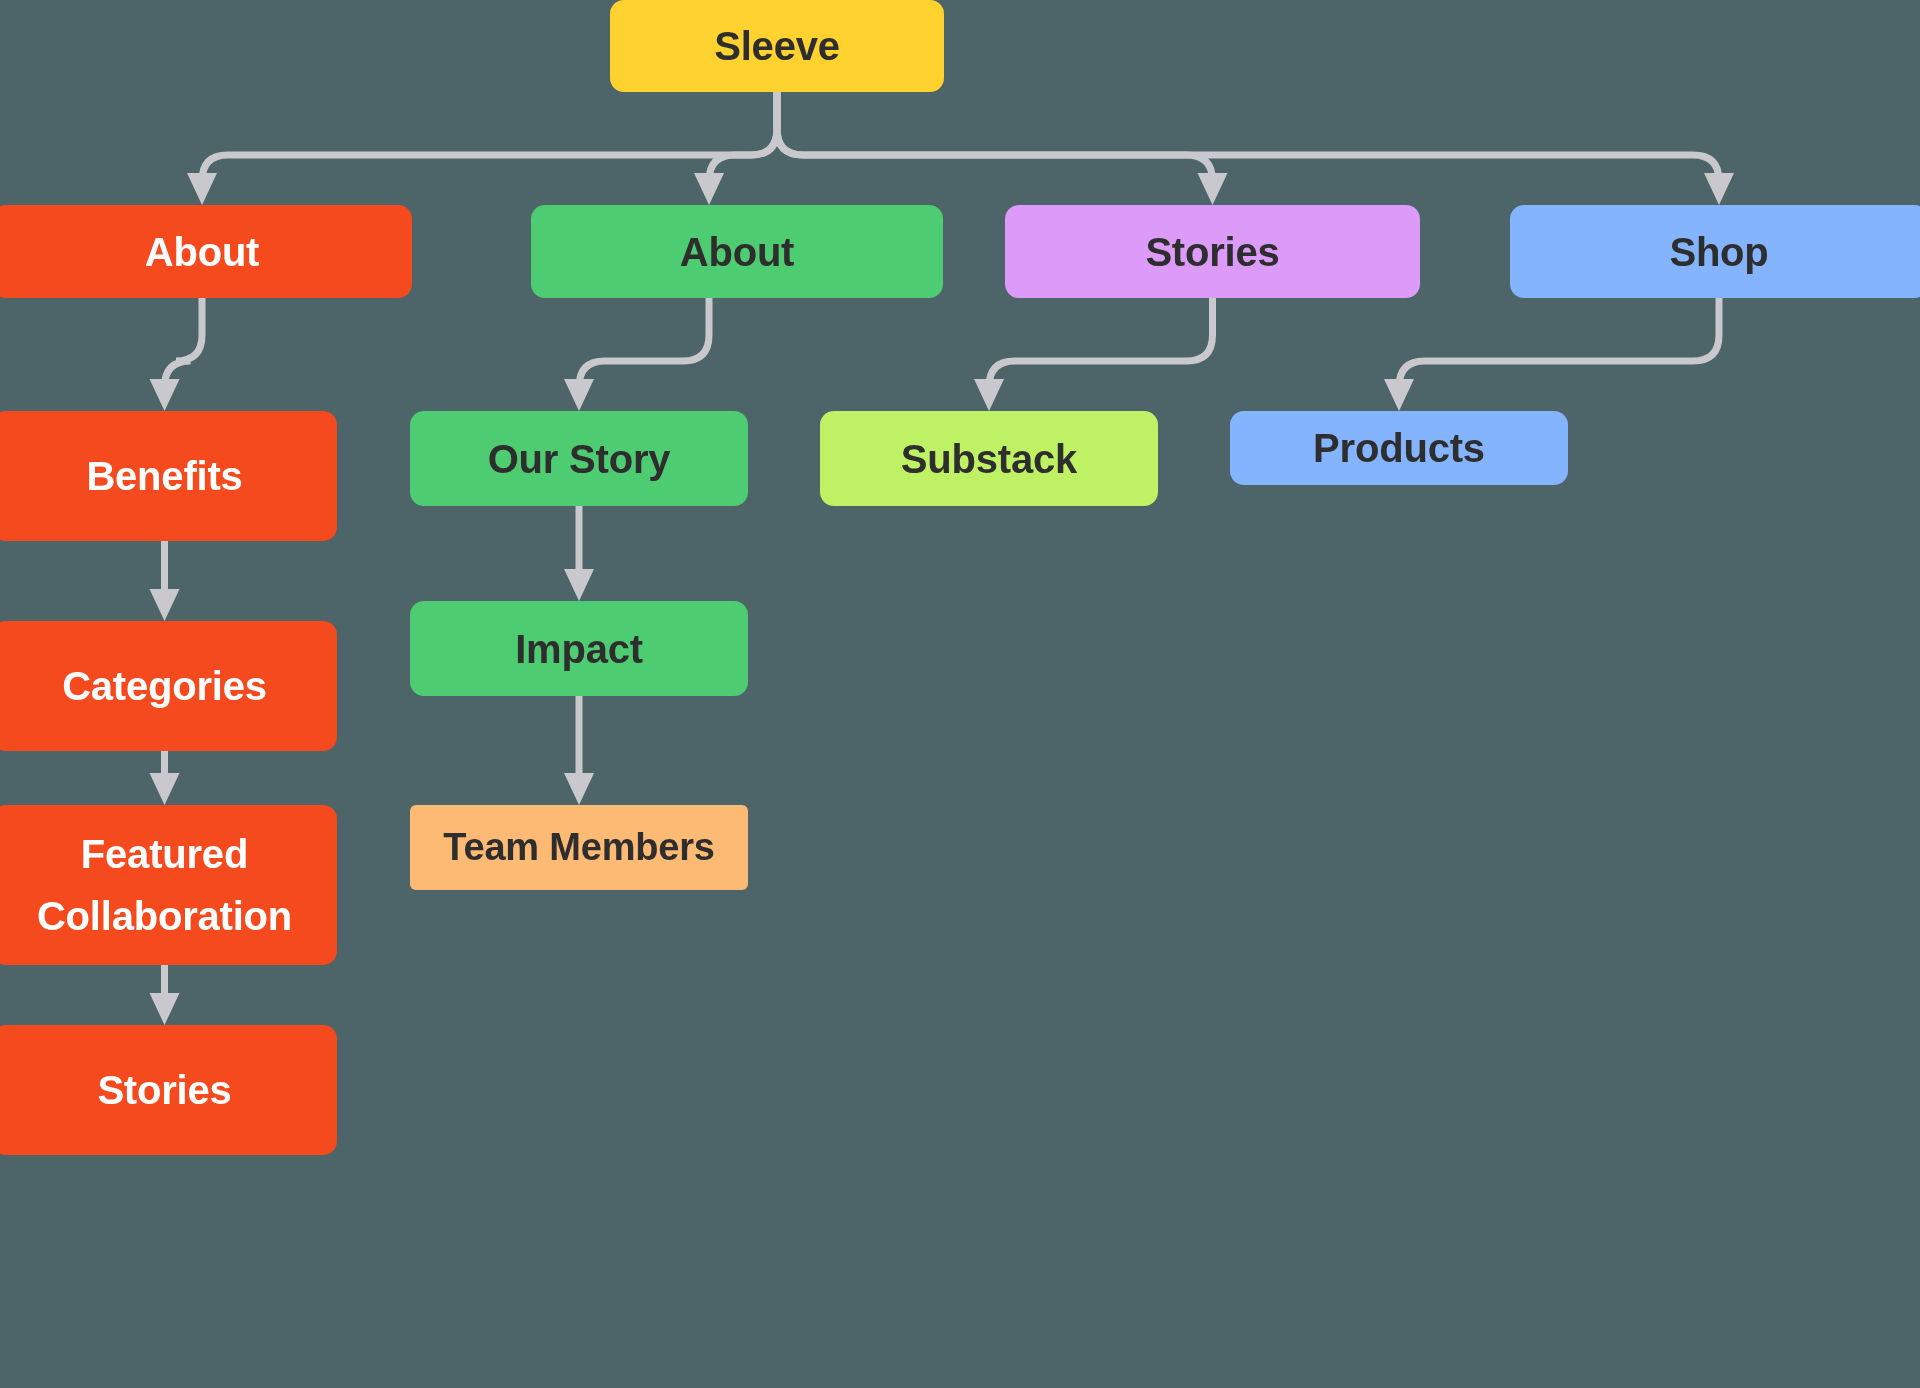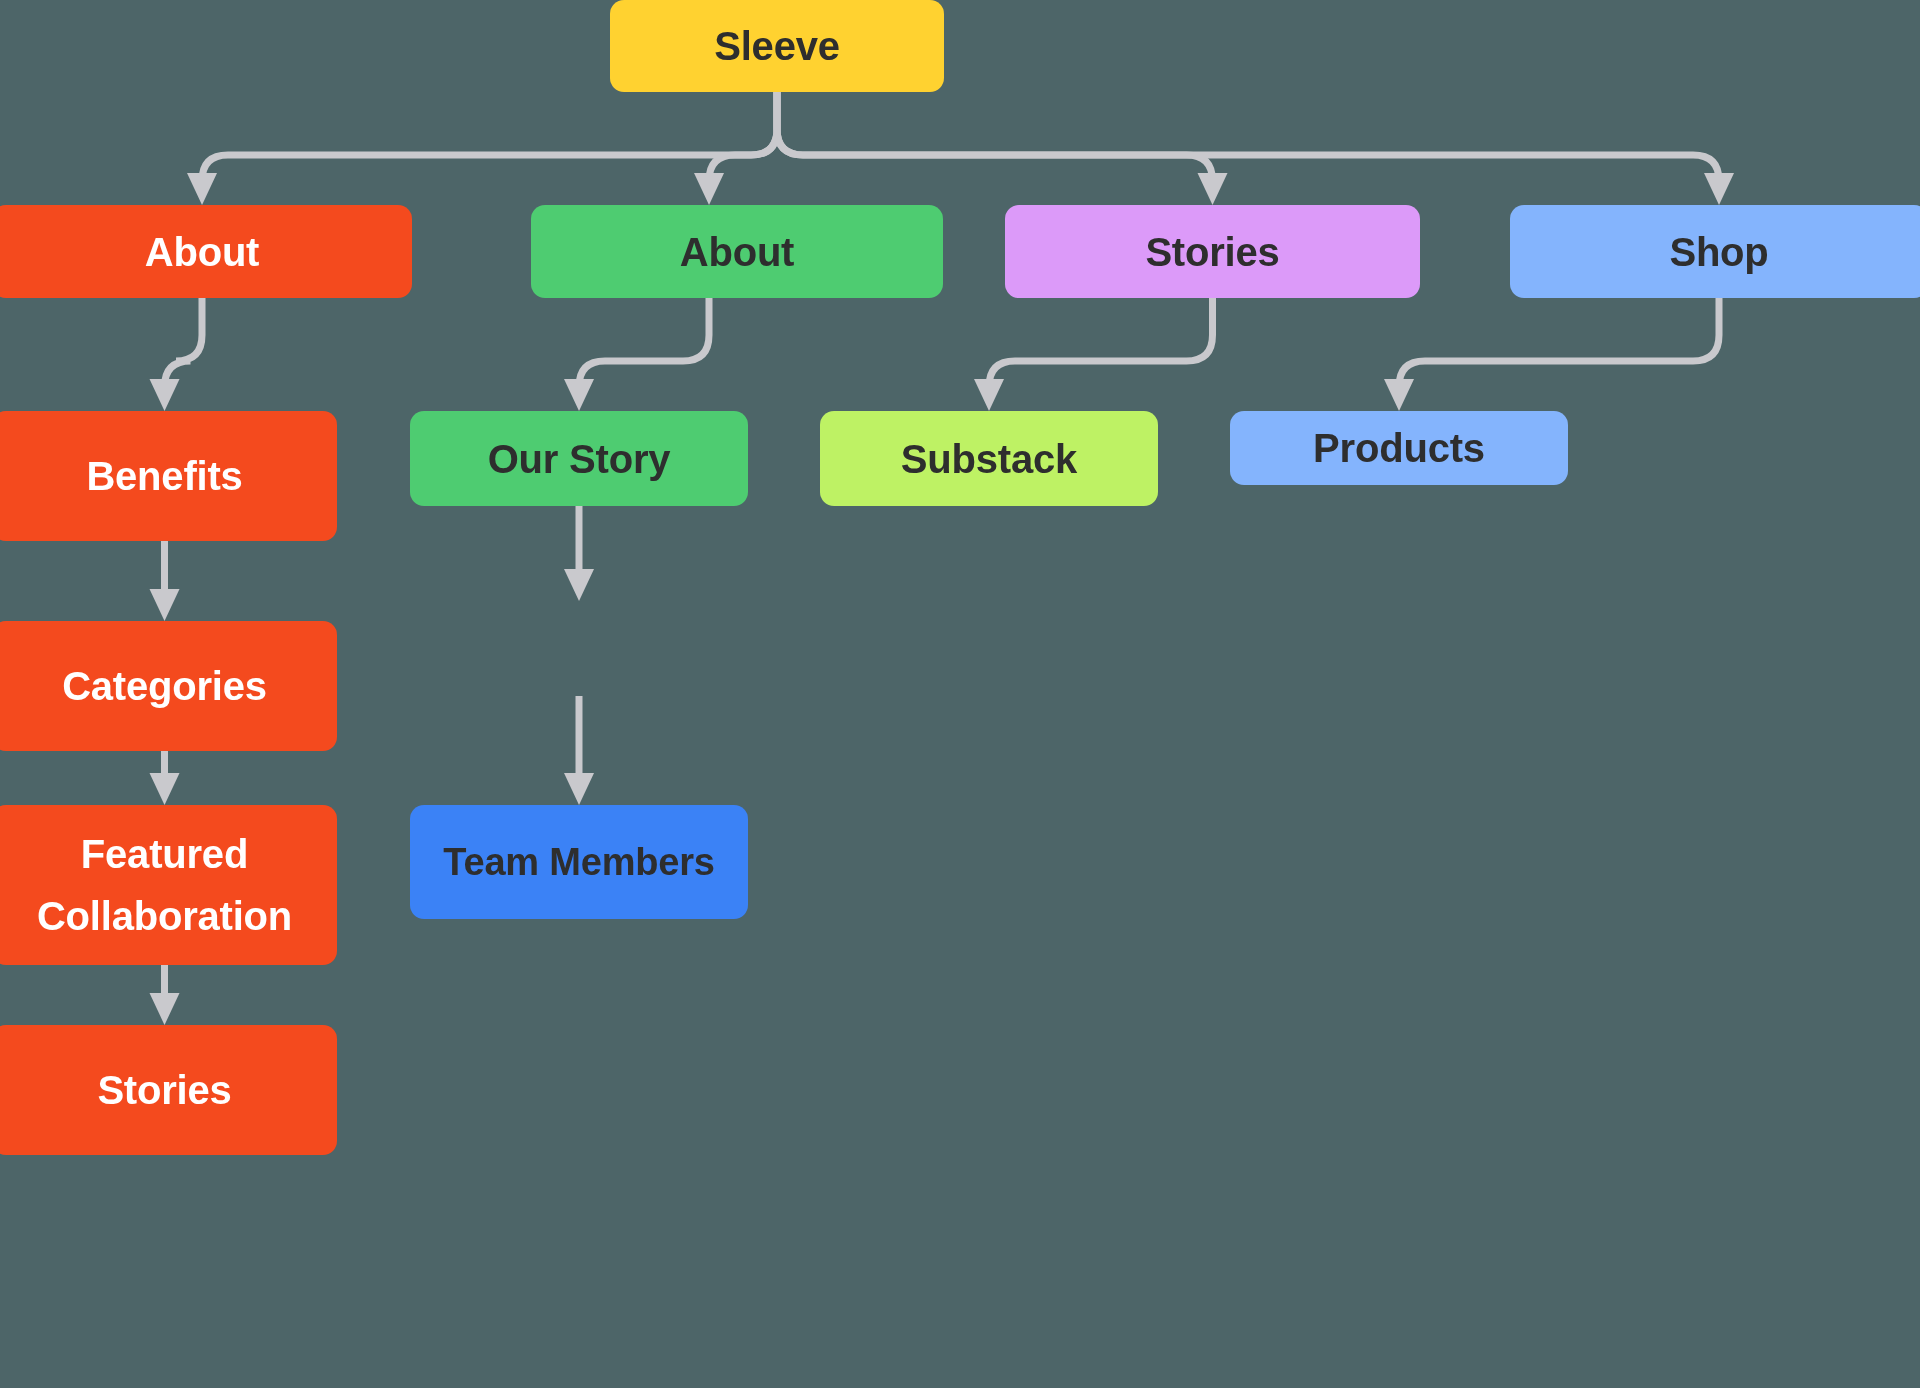--- a/index.html
+++ b/index.html
@@ -105,21 +105,24 @@
     <div class="node n-l2" style="left: -8px; top: 805px; width: 345px; height: 160px; background: rgb(244, 74, 30); color: rgb(255, 255, 255);">
       <span class="node-label">Featured
 Collaboration</span>
     </div>
     <div class="node n-l2" style="left: -8px; top: 1025px; width: 345px; height: 130px; background: rgb(244, 74, 30); color: rgb(255, 255, 255);">
       <span class="node-label">Stories</span>
     </div>
     <div class="node n-l2" style="left: 410px; top: 411px; width: 338px; height: 95px; background: rgb(78, 204, 113); color: rgb(46, 46, 46);">
       <span class="node-label">Our Story</span>
     </div>
-    <div class="node n-l2sm" style="left: 410px; top: 805px; width: 338px; height: 114px; background: #3b82f6; color: rgb(46, 46, 46);">
+    <div class="node n-l2" style="left: 410px; top: 601px; width: 338px; height: 95px; background: rgb(78, 204, 113); color: rgb(46, 46, 46);">
+      <span class="node-label">Impact</span>
+    </div>
+    <div class="node n-l2sm" style="left: 410px; top: 805px; width: 338px; height: 85px; background: #fdba74; color: rgb(46, 46, 46); border-radius: 6px;">
       <span class="node-label">Team Members</span>
     </div>
     <div class="node n-l2" style="left: 820px; top: 411px; width: 338px; height: 95px; background: #bef264; color: rgb(46, 46, 46);">
       <span class="node-label">Substack</span>
     </div>
     <div class="node n-l2" style="left: 1230px; top: 411px; width: 338px; height: 74px; background: rgb(132, 180, 253); color: rgb(46, 46, 46);">
       <span class="node-label">Products</span>
     </div>
   </div>
 

